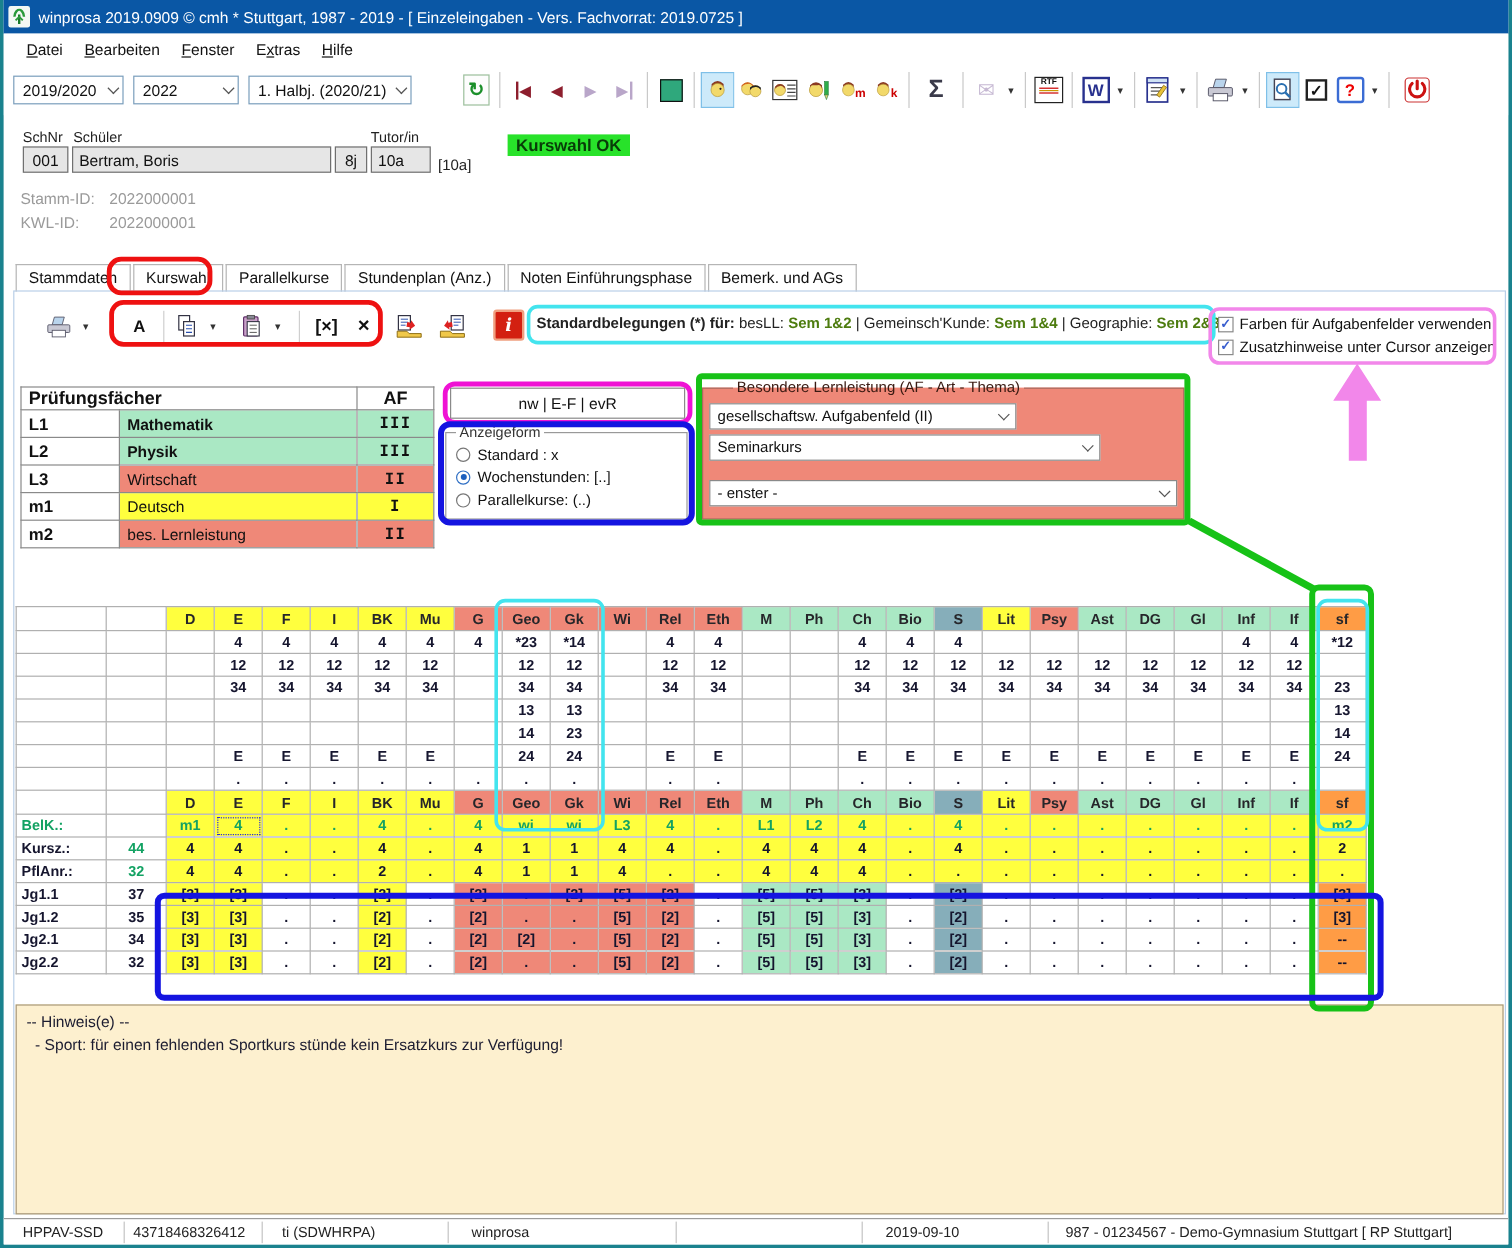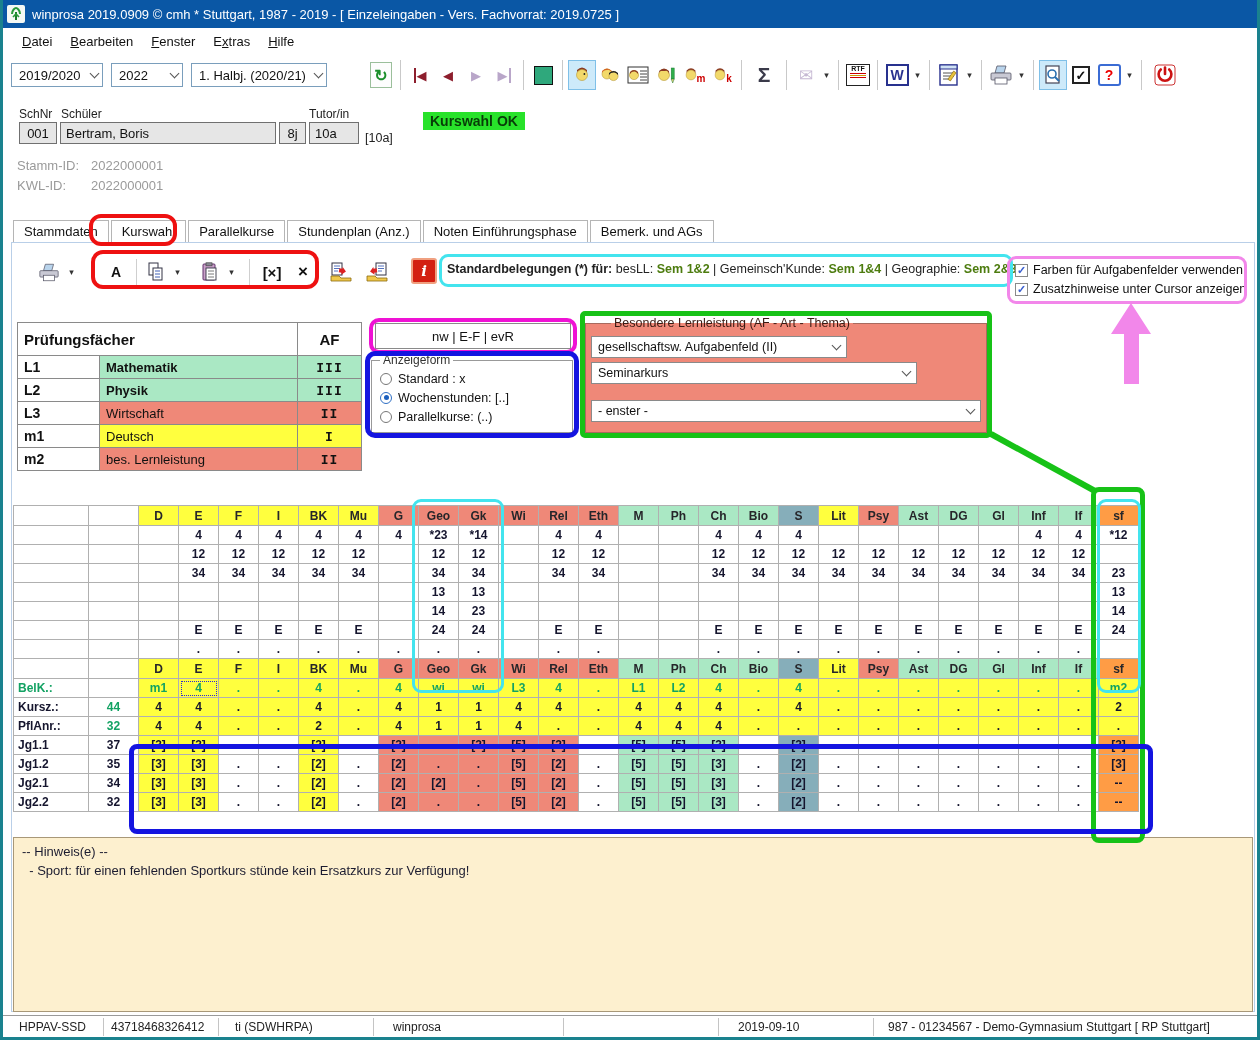--- a/index.html
+++ b/index.html
@@ -64,21 +64,21 @@
   .infobtn { position:absolute; left:408px; top:258px; width:26px; height:26px; background:#d32011; border:2px solid #f0a080; border-radius:3px; color:#fff; font-family:"DejaVu Serif", serif; font-style:italic; font-weight:bold; font-size:15px; display:flex; align-items:center; justify-content:center; }
   #stdtext { position:absolute; left:444px; top:262px; font-size:12.5px; color:#222; white-space:nowrap; }
   #stdtext .pfx { font-weight:bold; }
   #stdtext .val { font-weight:bold; color:#4d7c0f; }
   .cbrow { position:absolute; left:1012px; display:flex; align-items:center; gap:5px; font-size:12.5px; color:#111; }
   .cbx { width:13px; height:13px; border:1px solid #8a8a8a; background:#fff; color:#3a5fcf; font-size:11px; line-height:11px; text-align:center; font-weight:bold; }
 
   
   #ptable { position:absolute; left:14px; top:322px; border-collapse:collapse; table-layout:fixed; }
   #ptable td { border:1px solid #8a8a8a; height:23px; font-size:13px; color:#111; padding:0 6px; overflow:hidden; }
-  #ptable tr.ph td { height:33px; font-size:15px; font-weight:bold; }
+  #ptable tr.ph td { height:19px; font-size:15px; font-weight:bold; }
   #ptable td.code { font-weight:bold; font-size:14px; background:#fff; }
   #ptable td.af { text-align:center; font-family:"DejaVu Sans Mono", monospace; font-weight:bold; letter-spacing:1px; }
 
   
   #nwbox { position:absolute; left:372px; top:323px; width:196px; height:26px; background:#fff; border:1px solid #8a8a8a; display:flex; align-items:center; justify-content:center; font-size:13px; color:#111; }
   fieldset.fs { position:absolute; border:1px solid #999; background:#fff; padding:2px 8px; }
   fieldset.fs legend { font-size:12px; color:#333; padding:0 3px; }
   #anzfs { left:368px; top:353px; width:202px; height:80px; }
   .radio-row { display:flex; align-items:center; gap:6px; font-size:12.5px; color:#111; height:19px; }
   .rdot { width:12px; height:12px; border-radius:50%; border:1px solid #777; background:#fff; position:relative; }
@@ -145,21 +145,21 @@
       <span class="menu-item">E<u>x</u>tras</span>
       <span class="menu-item"><u>H</u>ilfe</span>
     </div>
 
   <div id="toolbar">
     <div class="combo" style="width:92px">
         <span>2019/2020</span>
         <span class="chev"></span>
       </div>
     <div style="width:8px"></div>
-    <div class="combo" style="width:72px">
+    <div class="combo" style="width:88px">
         <span>2022</span>
         <span class="chev"></span>
       </div>
     <div style="width:8px"></div>
     <div class="combo" style="width:136px">
         <span>1. Halbj. (2020/21)</span>
         <span class="chev"></span>
       </div>
     <div style="width:40px"></div>
     <div class="tbtn">

